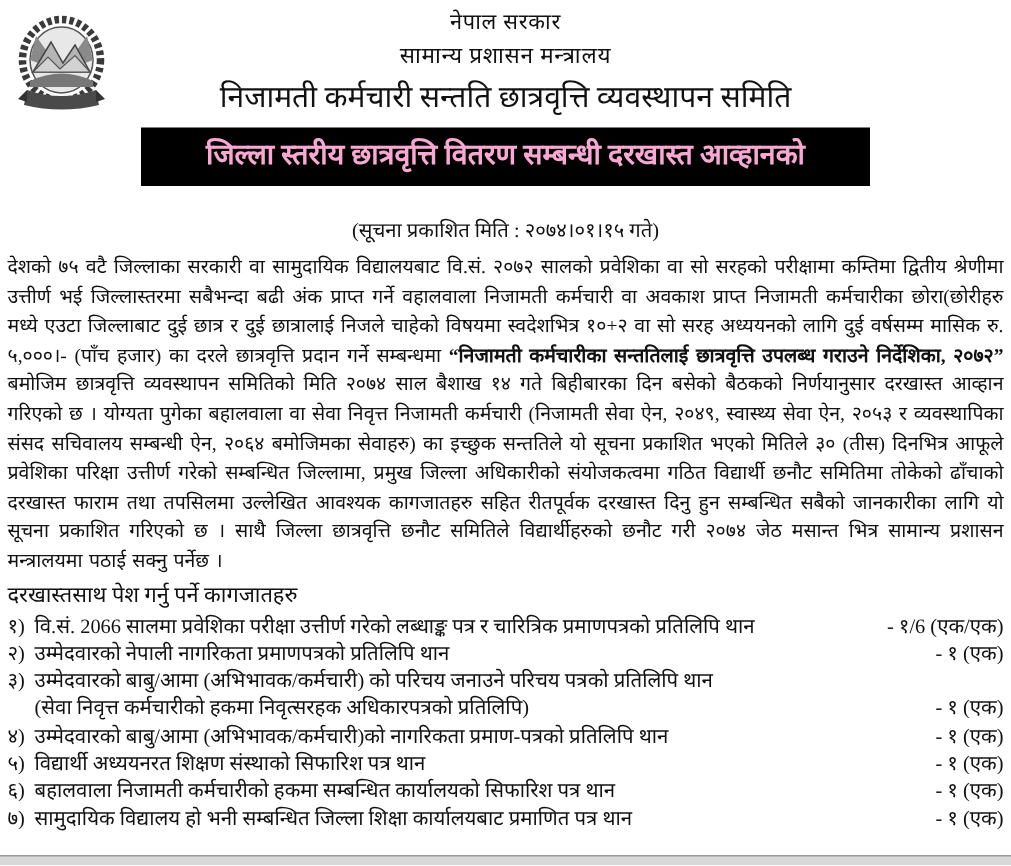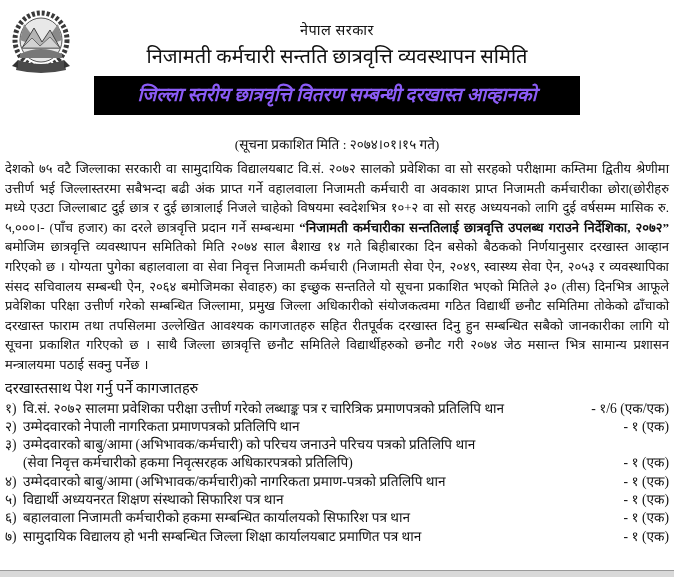--- a/index.html
+++ b/index.html
@@ -4,32 +4,31 @@
 <style>
   html,body{margin:0;padding:0;background:#fff;}
   .page{
     position:relative;
     width:674px;height:577px;
     background:#fff;
     color:#111;
     font-family:"Liberation Serif","DejaVu Serif",serif;
     overflow:hidden;
   }
-  .header{position:relative;text-align:center;padding-top:20px;}
+  .header{position:relative;text-align:center;padding-top:5px;}
   .emblem{position:absolute;left:10px;top:10px;width:62px;height:66px;}
   .gov-line{font-size:14.5px;letter-spacing:.5px;line-height:21px;}
   .ministry-line{font-size:15px;letter-spacing:.5px;line-height:24px;}
   .committee-line{font-size:20px;font-weight:normal;line-height:27px;margin-top:2px;}
   .title-box{
     margin:6px auto 0 auto;
     width:478px;
     background:#000;
-    color:#8b5cf6;
+    color:#f9a8d4;
     padding:6px 4px 7px 4px;
-    font-style:italic;
   }
   .title-line1{font-size:19px;font-weight:bold;line-height:26px;}
   .title-line2{font-size:22px;font-weight:bold;line-height:28px;}
   .pub-date{font-size:13.5px;line-height:20px;margin-top:20px;}
   .body-para{
     margin:4px 5px 0 5px;
     font-size:13px;
     line-height:19.6px;
     text-align:justify;
     word-spacing:1px;
@@ -76,35 +75,36 @@
         <path d="M12 38 L22 28 L30 36 L40 27 L50 38 Z" fill="#d2d2d2" stroke="#555" stroke-width=".8"></path>
 
         <path d="M10 44 Q31 34 52 44 L52 48 L10 48 Z" fill="#777"></path>
 
         <path d="M8 50 Q31 58 54 50 L56 60 Q31 66 6 60 Z" fill="#4a4a4a"></path>
         <path d="M8 50 L2 56 L8 58 Z" fill="#333"></path>
         <path d="M54 50 L60 56 L54 58 Z" fill="#333"></path>
       </svg>
     </div>
     <div class="gov-line">नेपाल सरकार</div>
+    <div class="ministry-line">सामान्य प्रशासन मन्त्रालय</div>
     <div class="committee-line">निजामती कर्मचारी सन्तति छात्रवृत्ति व्यवस्थापन समिति</div>
     <div class="title-box">
       <div class="title-line1">जिल्ला स्तरीय छात्रवृत्ति वितरण सम्बन्धी दरखास्त आव्हानको</div>
     </div>
     <div class="pub-date">(सूचना प्रकाशित मिति : २०७४।०१।१५ गते)</div>
   </div>
 
   <p class="body-para"><span>देशको ७५ वटै जिल्लाका सरकारी वा सामुदायिक विद्यालयबाट वि.सं. २०७२ सालको प्रवेशिका वा सो सरहको परीक्षामा कम्तिमा द्वितीय श्रेणीमा उत्तीर्ण भई जिल्लास्तरमा सबैभन्दा बढी अंक प्राप्त गर्ने वहालवाला निजामती कर्मचारी वा अवकाश प्राप्त निजामती कर्मचारीका छोरा(छोरीहरु मध्ये एउटा जिल्लाबाट दुई छात्र र दुई छात्रालाई निजले चाहेको विषयमा स्वदेशभित्र १०+२ वा सो सरह अध्ययनको लागि दुई वर्षसम्म मासिक रु. ५,०००।- (पाँच हजार) का दरले छात्रवृत्ति प्रदान गर्ने सम्बन्धमा </span><span class="bold">“निजामती कर्मचारीका सन्ततिलाई छात्रवृत्ति उपलब्ध गराउने निर्देशिका, २०७२”</span><span> बमोजिम छात्रवृत्ति व्यवस्थापन समितिको मिति २०७४ साल बैशाख १४ गते बिहीबारका दिन बसेको बैठकको निर्णयानुसार दरखास्त आव्हान गरिएको छ । योग्यता पुगेका बहालवाला वा सेवा निवृत्त निजामती कर्मचारी (निजामती सेवा ऐन, २०४९, स्वास्थ्य सेवा ऐन, २०५३ र व्यवस्थापिका संसद सचिवालय सम्बन्धी ऐन, २०६४ बमोजिमका सेवाहरु) का इच्छुक सन्ततिले यो सूचना प्रकाशित भएको मितिले ३० (तीस) दिनभित्र आफूले प्रवेशिका परिक्षा उत्तीर्ण गरेको सम्बन्धित जिल्लामा, प्रमुख जिल्ला अधिकारीको संयोजकत्वमा गठित विद्यार्थी छनौट समितिमा तोकेको ढाँचाको दरखास्त फाराम तथा तपसिलमा उल्लेखित आवश्यक कागजातहरु सहित रीतपूर्वक दरखास्त दिनु हुन सम्बन्धित सबैको जानकारीका लागि यो सूचना प्रकाशित गरिएको छ । साथै जिल्ला छात्रवृत्ति छनौट समितिले विद्यार्थीहरुको छनौट गरी २०७४ जेठ मसान्त भित्र सामान्य प्रशासन मन्त्रालयमा पठाई सक्नु पर्नेछ ।</span></p>
 
   <div class="list-heading">दरखास्तसाथ पेश गर्नु पर्ने कागजातहरु</div>
 
   <div class="doc-list">
     <div class="doc-row">
       <span class="doc-num">१)</span>
-      <span class="doc-text">वि.सं. २०७२ सालमा प्रवेशिका परीक्षा उत्तीर्ण गरेको लब्धाङ्क पत्र र चारित्रिक प्रमाणपत्रको प्रतिलिपि थान</span>
+      <span class="doc-text">वि.सं. 2066 सालमा प्रवेशिका परीक्षा उत्तीर्ण गरेको लब्धाङ्क पत्र र चारित्रिक प्रमाणपत्रको प्रतिलिपि थान</span>
       <span class="doc-qty">- १/6 (एक/एक)</span>
     </div>
     <div class="doc-row">
       <span class="doc-num">२)</span>
       <span class="doc-text">उम्मेदवारको नेपाली नागरिकता प्रमाणपत्रको प्रतिलिपि थान</span>
       <span class="doc-qty">- १ (एक)</span>
     </div>
     <div class="doc-row">
       <span class="doc-num">३)</span>
       <span class="doc-text">उम्मेदवारको बाबु/आमा (अभिभावक/कर्मचारी) को परिचय जनाउने परिचय पत्रको प्रतिलिपि थान</span>

